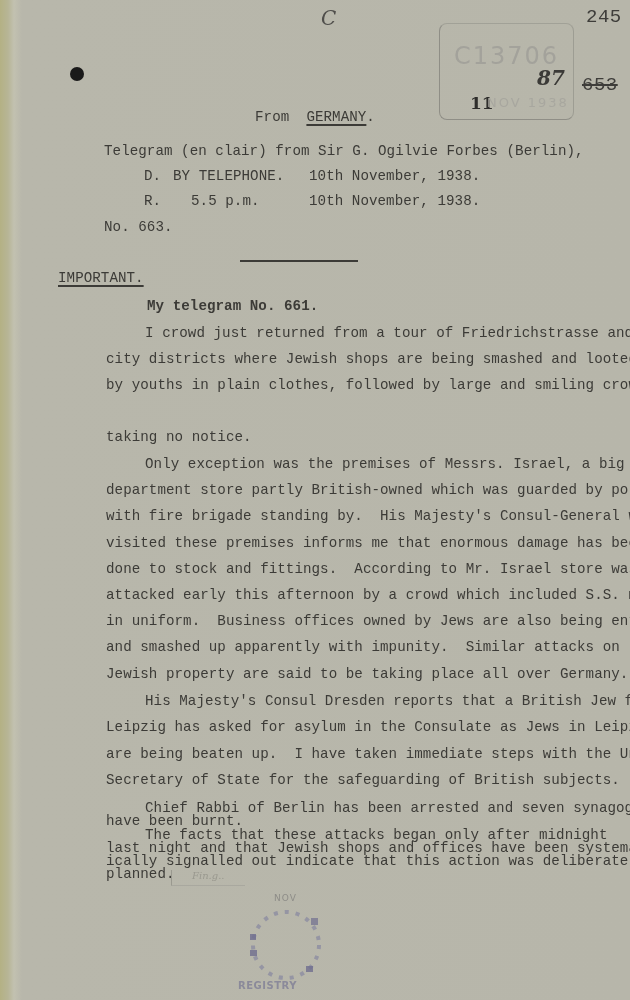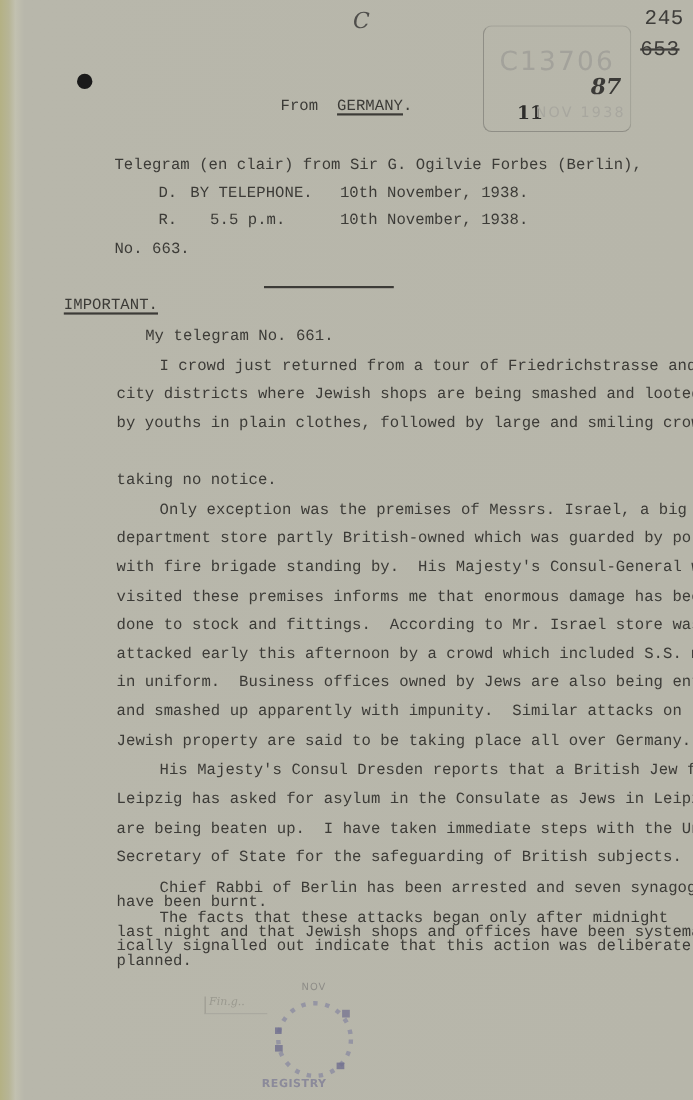--- a/index.html
+++ b/index.html
@@ -46,21 +46,21 @@
       background: #1a1a1a;
     }
     .folio {
       position: absolute;
       font-family: "Liberation Mono", "DejaVu Sans Mono", monospace;
       font-size: 19px;
       color: #3e3d3a;
       letter-spacing: 0.5px;
       text-align: center;
     }
-    .folio-strike { text-decoration: line-through; text-decoration-thickness: 2px; }
+    .folio-strike { text-decoration: line-through; text-decoration-thickness: 2px; margin-top: 40px; }
     .registry-stamp {
       position: absolute;
       left: 439px; top: 23px;
       width: 133px; height: 95px;
       border: 1.5px solid #8f8e86;
       border-radius: 8px;
       border-top-color: rgba(140,140,132,0.5);
       border-right-color: rgba(140,140,132,0.6);
     }
     .stamp-num {
@@ -98,30 +98,29 @@
       letter-spacing: 2px;
     }
     .rule {
       position: absolute;
       left: 240px; top: 260px;
       width: 118px; height: 1.5px;
       background: #3c3b37;
     }
     .initials-box {
       position: absolute;
-      left: 186px; top: 870px;
+      left: 171px; top: 870px;
       width: 53px; height: 15px;
       border-left: 1px solid #9a998f;
       border-bottom: 1px solid #a9a89f;
       font-family: "DejaVu Serif", serif;
       font-style: italic;
       font-size: 10px;
       color: #9a998f;
-      padding-left: 3px;
-      margin-top: 36px;
+      padding-left: 20px;
     }
     .round-stamp {
       position: absolute;
       left: 236px; top: 900px;
       width: 100px; height: 100px;
     }
     .round-stamp-month {
       position: absolute;
       left: 274px; top: 893px;
       font-family: "DejaVu Sans", sans-serif;
@@ -149,39 +148,39 @@
 
   <div class="folio" style="left:586px; top:6px;">245</div>
   <div class="folio folio-strike" style="left:582px; top:34px;">653</div>
 
   <div class="registry-stamp"></div>
   <div class="stamp-num">C13706</div>
   <div class="stamp-hand">87</div>
   <div class="stamp-day">11</div>
   <div class="stamp-date">NOV 1938</div>
 
-  <div class="t" style="left:255px; top:89px;"><span>From</span>  <span class="u">GERMANY</span><span>.</span></div>
+  <div class="t" style="left:255px; top:109px;"><span>From</span>  <span class="u">GERMANY</span><span>.</span></div>
 
   <div class="t" style="left:104px; top:143px;">Telegram (en clair) from Sir G. Ogilvie Forbes (Berlin),</div>
 
   <div class="t" style="left:144px; top:168px;">D.</div>
   <div class="t" style="left:173px; top:168px;">BY TELEPHONE.</div>
   <div class="t" style="left:309px; top:168px;">10th November, 1938.</div>
 
   <div class="t" style="left:144px; top:193px;">R.</div>
   <div class="t" style="left:191px; top:193px;">5.5 p.m.</div>
   <div class="t" style="left:309px; top:193px;">10th November, 1938.</div>
 
   <div class="t" style="left:104px; top:219px;">No. 663.</div>
 
   <div class="rule"></div>
 
   <div class="t u" style="left:58px; top:270px;">IMPORTANT.</div>
 
-  <div class="t" style="left:132px; top:298px;">My telegram No. 661.</div>
+  <div class="t" style="left:147px; top:298px;font-weight:bold;">My telegram No. 661.</div>
 
   <div class="t" style="left:145px; top:325px;">I crowd just returned from a tour of Friedrichstrasse and</div>
   <div class="t" style="left:106px; top:351px;">city districts where Jewish shops are being smashed and looted</div>
   <div class="t" style="left:106px; top:377px;">by youths in plain clothes, followed by large and smiling crowds</div>
   <div class="t" style="left:106px; top:429px;">taking no notice.</div>
 
   <div class="t" style="left:145px; top:456px;text-align:center;">Only exception was the premises of Messrs. Israel, a big</div>
   <div class="t" style="left:106px; top:482px;">department store partly British-owned which was guarded by police</div>
   <div class="t" style="left:106px; top:508px;">with fire brigade standing by.  His Majesty's Consul-General who</div>
   <div class="t" style="left:106px; top:535px;">visited these premises informs me that enormous damage has been</div>

